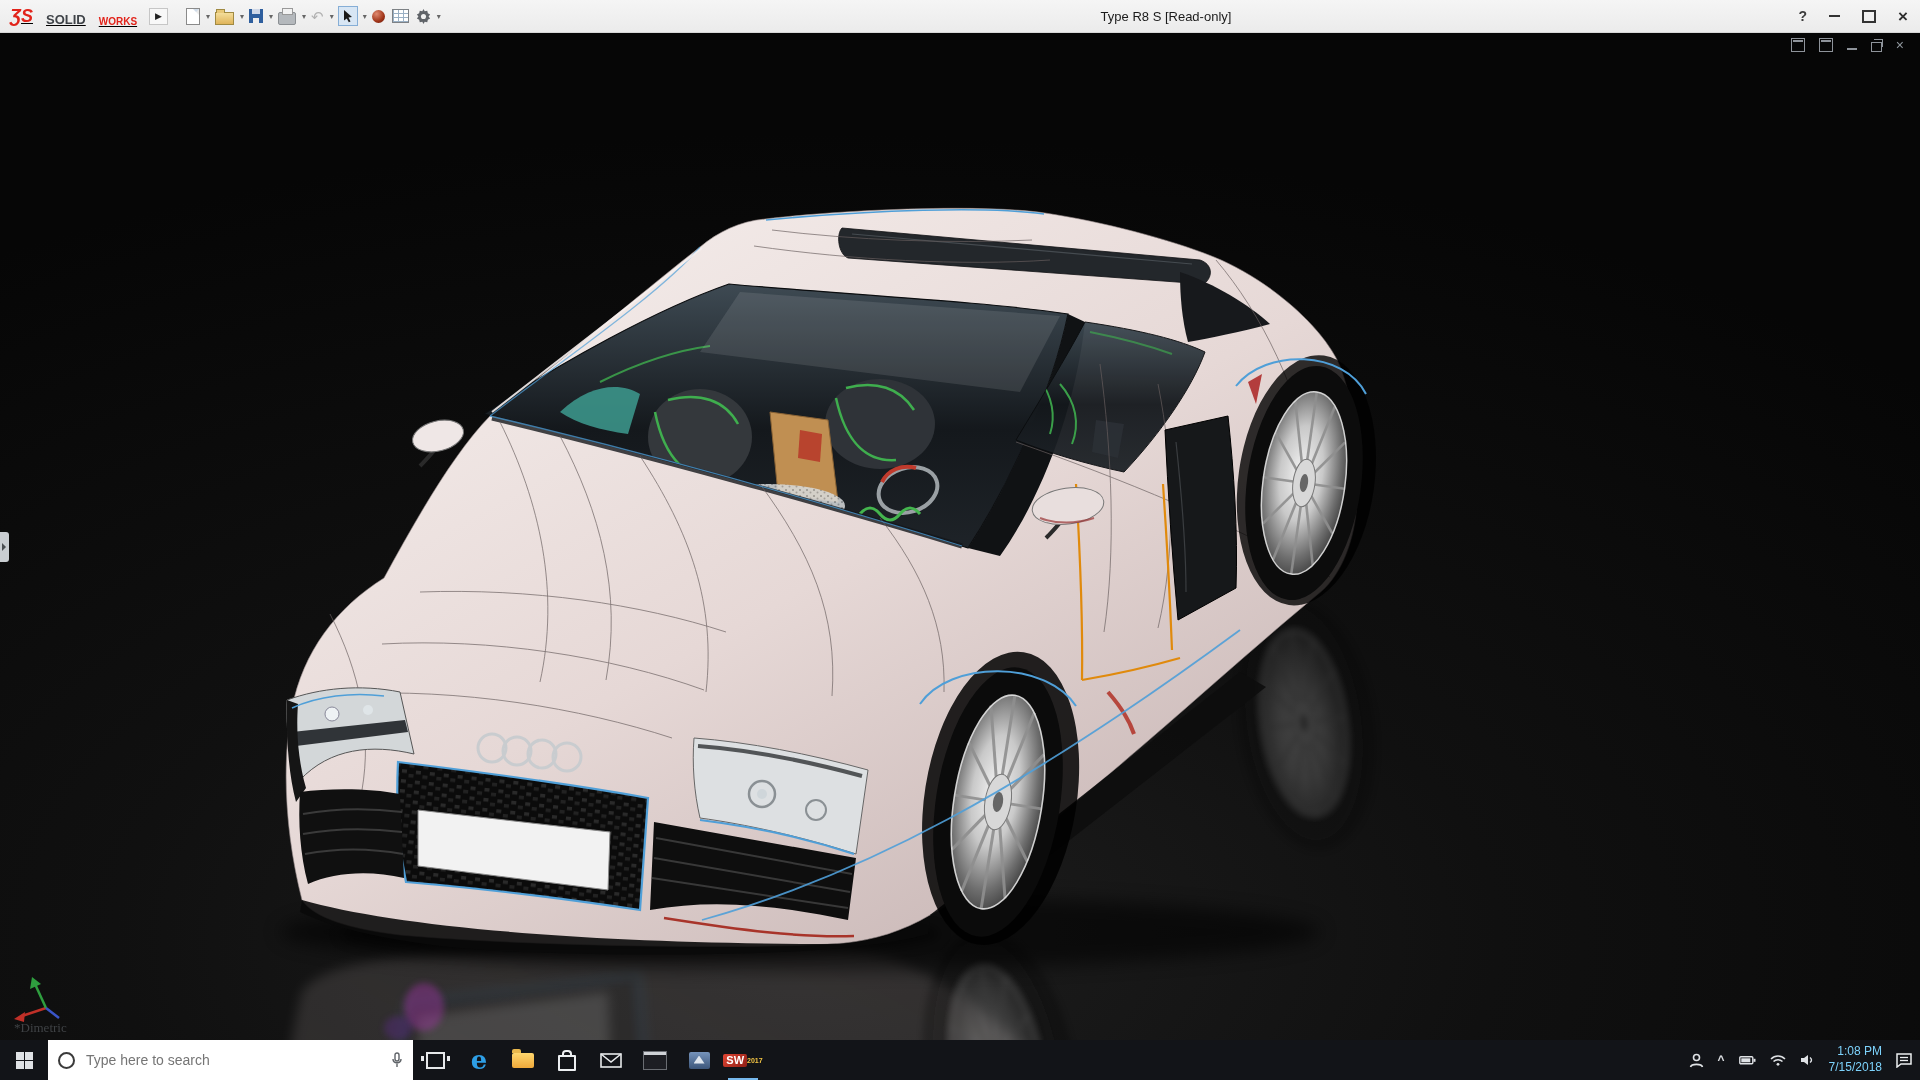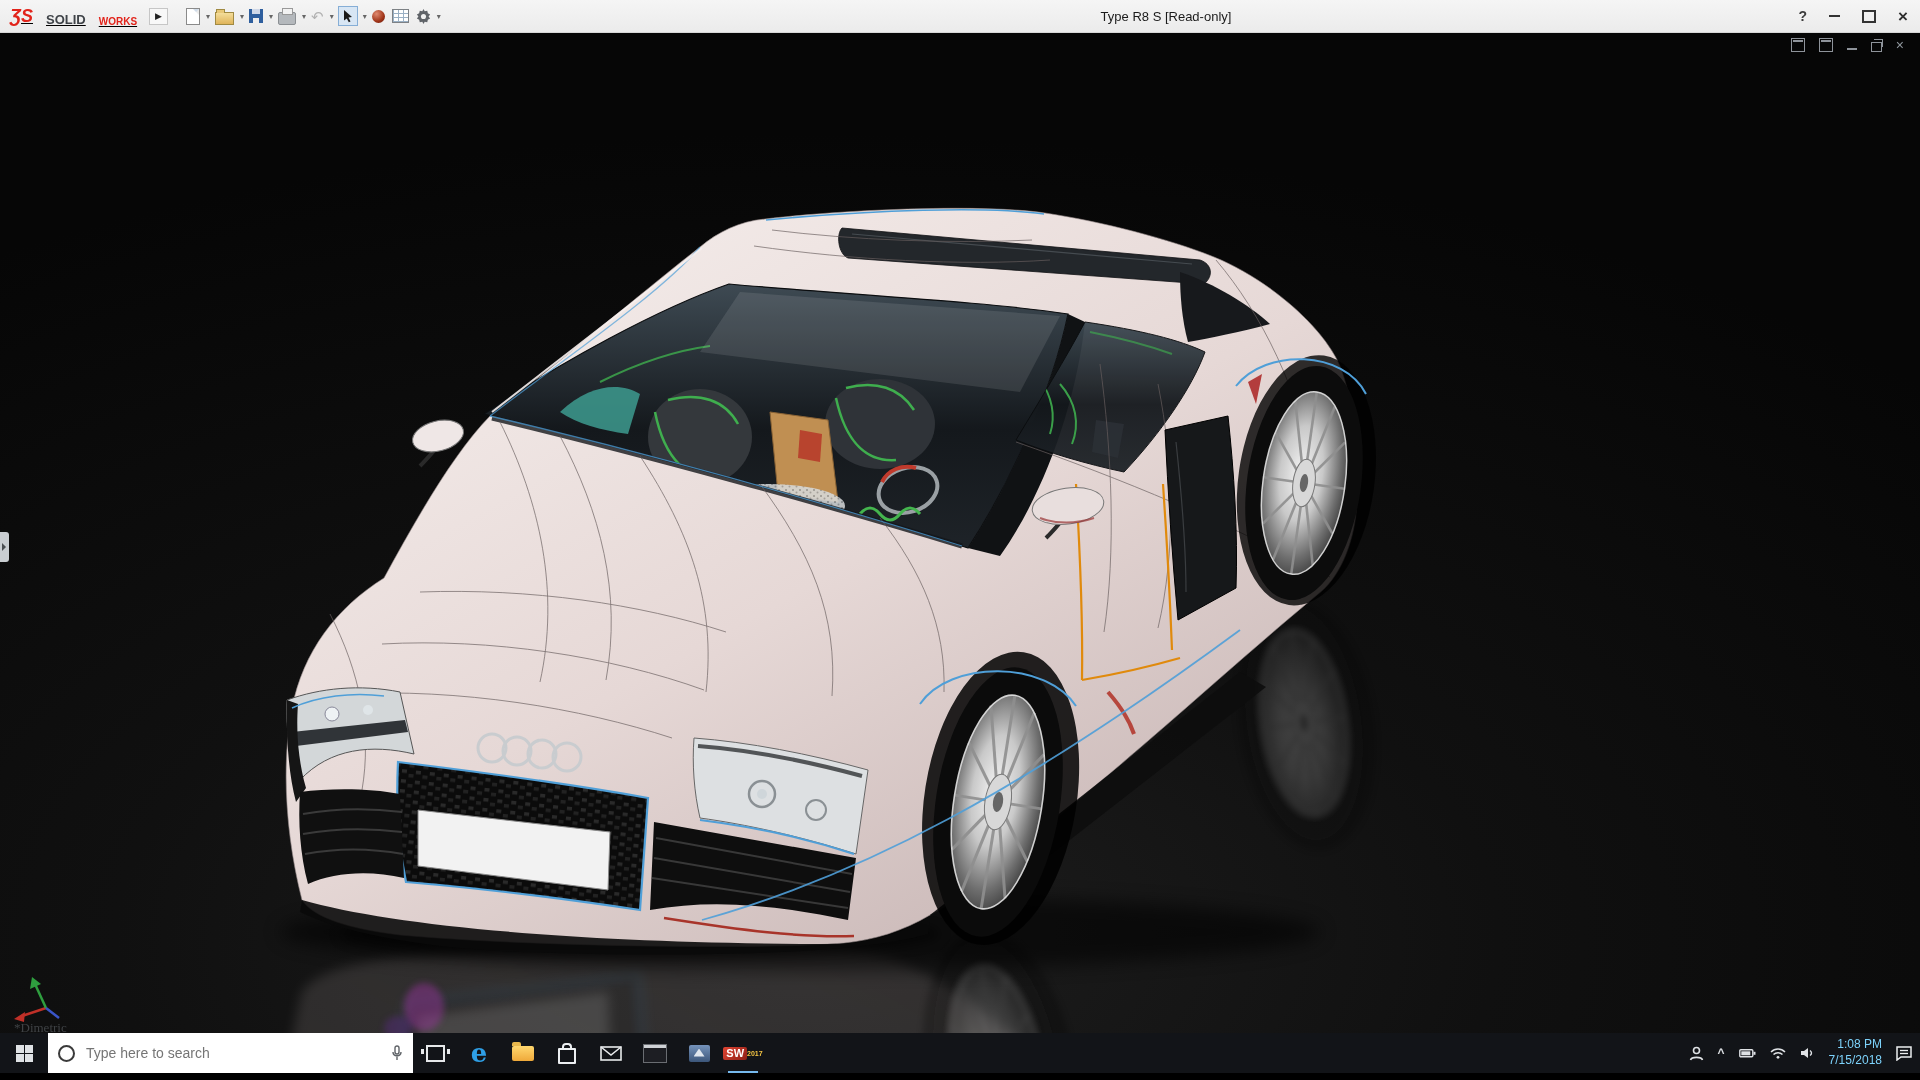--- a/index.html
+++ b/index.html
@@ -62,21 +62,21 @@
   .vpi-restore{width:9px;height:8px;border:1px solid #8e939a;position:relative;margin-top:4px;}
   .vpi-restore::before{content:"";position:absolute;top:-4px;left:2px;width:8px;height:7px;
     border:1px solid #8e939a;border-bottom:none;border-left:none;}
   .vpi-close{font-size:14px;line-height:1;color:#90979e;}
   .vp-tab{position:absolute;left:0;top:500px;width:9px;height:30px;background:#c9cdd1;
     border-radius:0 3px 3px 0;z-index:4;}
   .vp-tab::after{content:"";position:absolute;top:11px;left:2px;width:0;height:0;
     border:4px solid transparent;border-left-color:#4a4e52;}
 
   
-  .taskbar{position:absolute;bottom:7px;left:0;right:0;height:40px;background:#121418;
+  .taskbar{position:absolute;bottom:0;left:0;right:0;height:40px;background:#121418;
     display:flex;align-items:stretch;z-index:5;}
   .start{width:48px;display:flex;align-items:center;justify-content:center;}
   .winlogo{display:grid;grid-template-columns:8px 8px;grid-template-rows:8px 8px;gap:1px;}
   .winlogo span{background:#dfe2e5;}
   .searchbox{width:345px;background:#fff;display:flex;align-items:center;padding:0 10px;gap:9px;}
   .cortana{width:17px;height:17px;border-radius:50%;border:2px solid #3a3a3a;box-sizing:border-box;flex:none;}
   .searchbox input{border:none;outline:none;flex:1;font-size:14px;color:#444;
     background:transparent;font-family:"Liberation Sans",sans-serif;}
   .tb-app{width:44px;display:flex;align-items:center;justify-content:center;position:relative;}
   .tb-app.running::after{content:"";position:absolute;bottom:0;left:7px;right:7px;height:2px;background:#76b9ed;}

